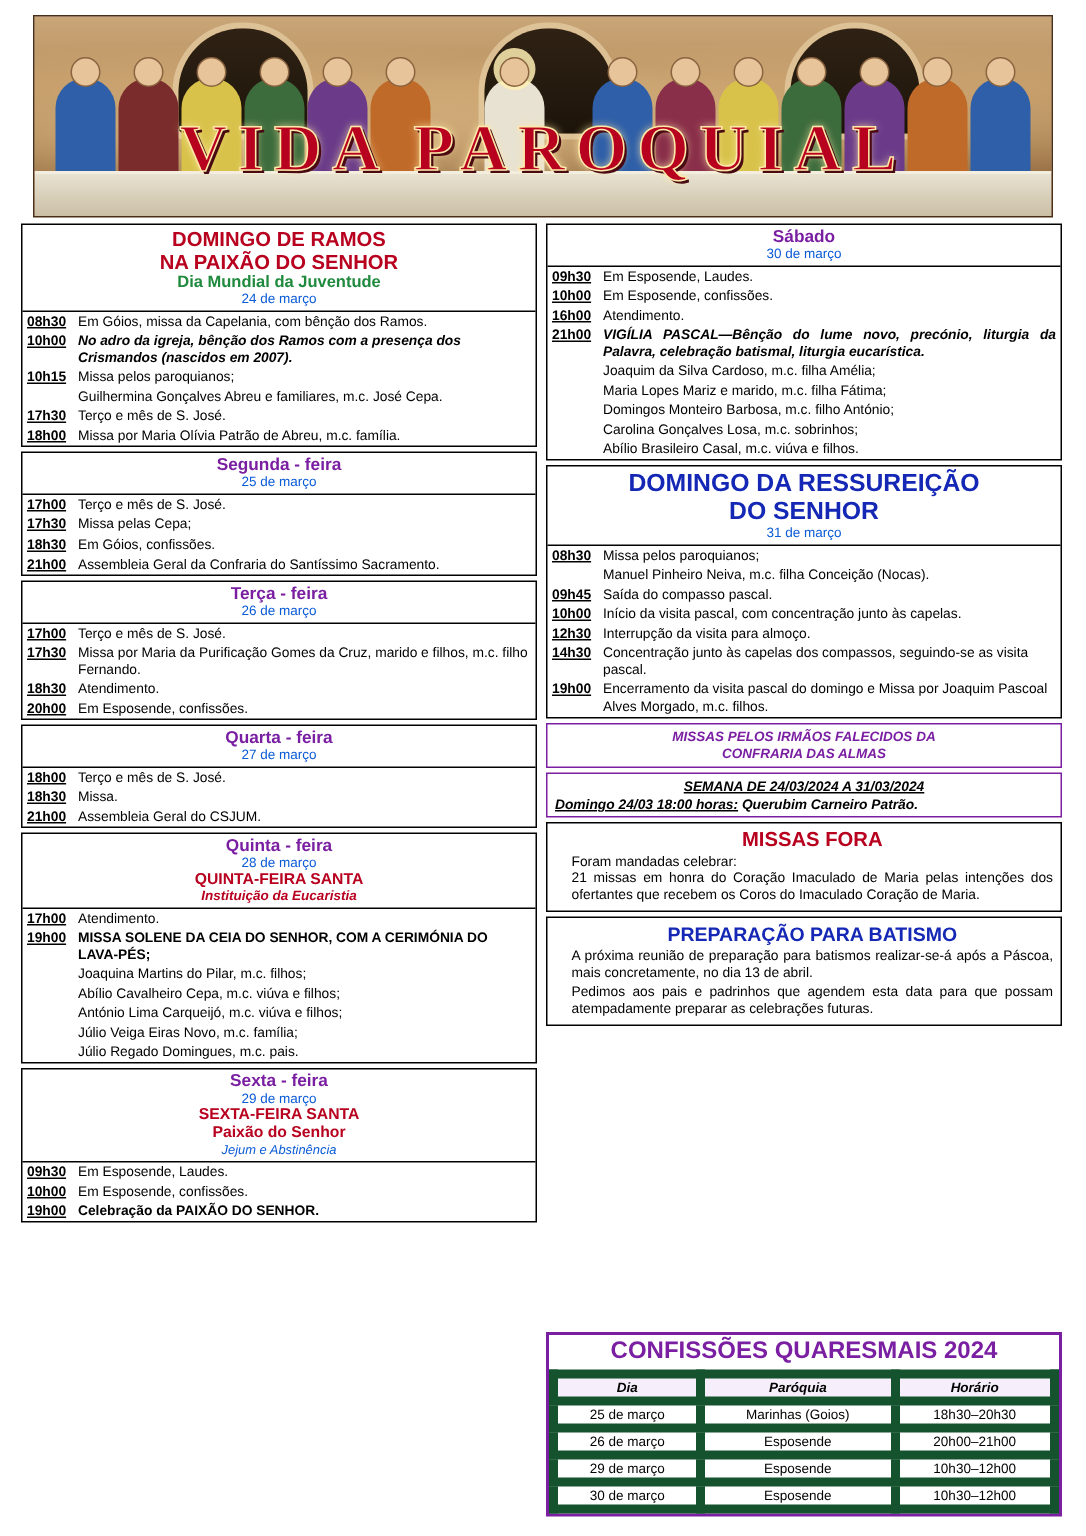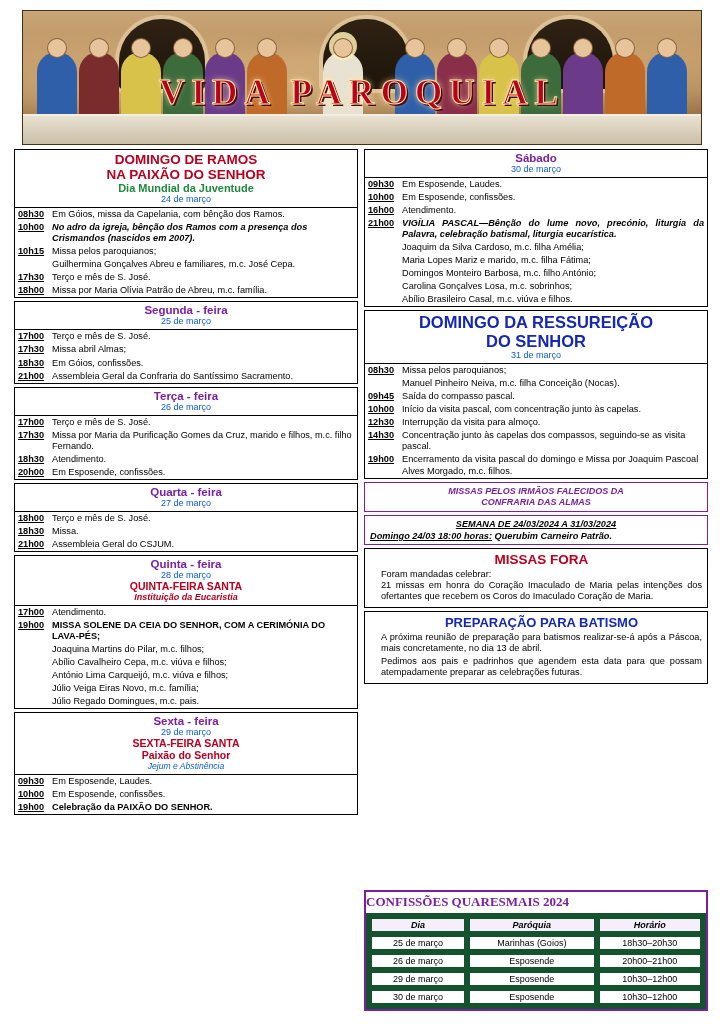--- a/index.html
+++ b/index.html
@@ -55,21 +55,21 @@
   }
   .halo { position:absolute; top:-20px; left:6px; width:28px; height:28px;
           border-radius:50%; background: rgba(255,240,180,.85); }
   .title-wrap {
     position: absolute; left:0; right:0; top:62px; text-align:center;
   }
   .vp-title {
     display:inline-block;
     font-family: "Liberation Serif", serif;
     font-weight: bold;
-    font-size: 35px;
+    font-size: 44px;
     letter-spacing: 7px;
     color: #b8001f;
     -webkit-text-stroke: 1px #ffe9a8;
     text-shadow: 2px 2px 0 #4a0a12, 0 0 6px rgba(255,235,170,.9);
   }
 
   
   .cols { display:flex; gap:6px; height: 862px; }
   .col { width: 344px; display:flex; flex-direction:column; }
   .col.left { }
@@ -105,23 +105,23 @@
   .pbox .line3 { font-style:italic; font-weight:bold; font-size:9.2px; }
 
   .sect { border:1px solid #000; margin-bottom:3px; padding:3px 5px 4px 16px; }
   .sect h3 { margin:0 0 2px 0; text-align:center; font-size:13.5px; color:#b8001f; font-weight:bold; }
   .sect h3.blue { color:#1427b5; font-size:13px; }
   .sect p { margin:0; line-height:1.22; }
 
   
   .conf { border:2px solid #7a1fa2; }
   .conf .ctitle {
-    font-weight:bold; color:#7a1fa2; font-size:13px;
+    text-align:center; font-weight:bold; color:#7a1fa2; font-size:16px;
     padding:2px 0 3px 0;
-    font-family: Liberation Serif, serif;
+    font-family: Liberation Sans, sans-serif;
   }
   table.ctab { width:100%; border-collapse:collapse; font-size:9px; }
   table.ctab th, table.ctab td {
     border:6px solid #14532d; text-align:center; padding:1px 2px;
   }
   table.ctab th { font-style:italic; font-weight:bold; background:#f6eefb; }
   .spacer { flex: 1 1 auto; }
 </style>
 </head>
 <body>
@@ -208,21 +208,21 @@
         </div>
         <div class="rule"></div>
         <table class="sched">
           <tbody>
               <tr>
                 <td class="t">17h00</td>
                 <td class="d">Terço e mês de S. José.</td>
               </tr>
           <tr>
                 <td class="t">17h30</td>
-                <td class="d">Missa abril Almas;</td>
+                <td class="d">Missa pelas Cepa;</td>
               </tr>
           <tr>
                 <td class="t">18h30</td>
                 <td class="d">Em Góios, confissões.</td>
               </tr>
           <tr>
                 <td class="t">21h00</td>
                 <td class="d">Assembleia Geral da Confraria do Santíssimo Sacramento.</td>
               </tr>
         </tbody>

